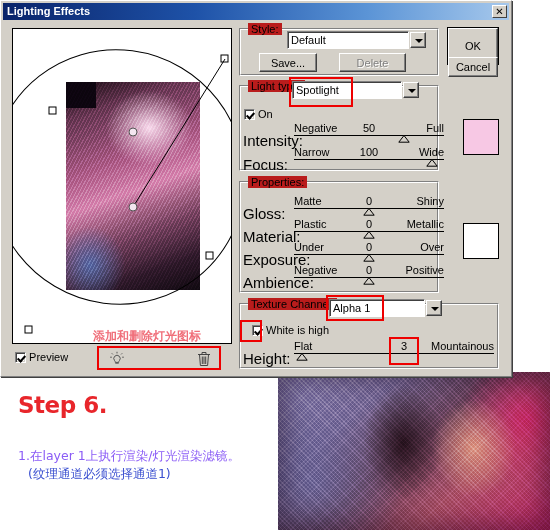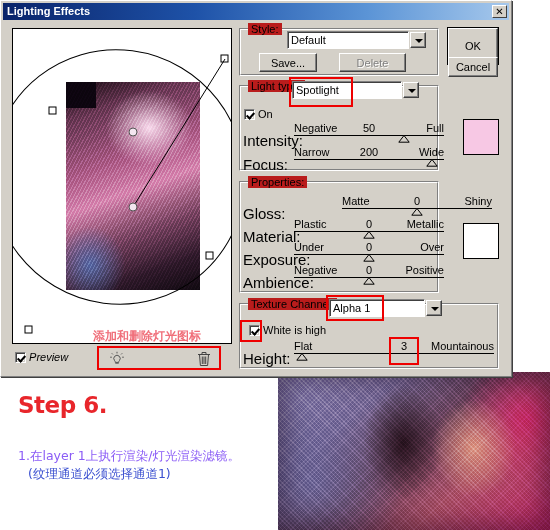--- a/index.html
+++ b/index.html
@@ -72,21 +72,21 @@
     position:absolute;inset:0;
     background-image:repeating-linear-gradient(118deg, rgba(255,255,255,.20) 0 1px, rgba(0,0,0,.16) 1px 3px);
     mix-blend-mode:overlay;opacity:.9;
   }
   #preview-img .corner-dark{
     position:absolute;left:-4px;top:-4px;width:34px;height:30px;background:#0d0510;
   }
   svg#light-ellipse{position:absolute;left:0;top:0;width:220px;height:316px;overflow:visible;}
 
   
-  #preview-bottombar{position:absolute;left:11px;top:346px;width:220px;height:22px;font-style:italic;}
+  #preview-bottombar{position:absolute;left:11px;top:346px;width:220px;height:22px;}
   #preview-check{position:absolute;left:3px;top:4px;font-size:11px;}
   .cb{
     display:inline-block;width:11px;height:11px;background:#fff;
     border:1px solid #808080;border-right-color:#fff;border-bottom-color:#fff;
     box-shadow:inset 1px 1px 0 #404040, inset -1px -1px 0 #d4d0c8;
     position:relative;vertical-align:-2px;box-sizing:border-box;
   }
   .cb.on::after{
     content:"";position:absolute;left:3px;top:1px;width:3px;height:6px;
     border:solid #000;border-width:0 2px 2px 0;transform:rotate(42deg);
@@ -274,37 +274,37 @@
     <span class="lbl-r">Full</span>
     <div class="track"></div>
     <svg class="thumb-svg" style="left:73%;" width="12" height="8" viewBox="0 0 12 8">
       <polygon points="6,0.5 11.2,7.2 0.8,7.2" fill="#d4d0c8" stroke="#000" stroke-width="1"></polygon>
     </svg>
   </div>
 
   <div class="rowlabel" style="left:242px;top:155px;">Focus:</div>
   <div class="slider" style="left:293px;top:146px;width:150px;">
     <span class="lbl-l">Narrow</span>
-    <span class="val" style="left:50%;">200</span>
+    <span class="val" style="left:50%;">100</span>
     <span class="lbl-r">Wide</span>
     <div class="track"></div>
     <svg class="thumb-svg" style="left:92%;" width="12" height="8" viewBox="0 0 12 8">
       <polygon points="6,0.5 11.2,7.2 0.8,7.2" fill="#d4d0c8" stroke="#000" stroke-width="1"></polygon>
     </svg>
   </div>
 
   <div class="swatch" style="left:462px;top:118px;width:36px;height:36px;background:#f7c8e4;"></div>
 
   <div class="group" style="left:238px;top:180px;width:200px;height:112px;">
     <div class="inner"></div>
     <span class="glabel">Properties:</span>
   </div>
 
   <div class="rowlabel" style="left:242px;top:204px;">Gloss:</div>
-  <div class="slider" style="left:293px;top:195px;width:150px;margin-left:48px;">
+  <div class="slider" style="left:293px;top:195px;width:150px;">
     <span class="lbl-l">Matte</span>
     <span class="val" style="left:50%;">0</span>
     <span class="lbl-r">Shiny</span>
     <div class="track"></div>
     <svg class="thumb-svg" style="left:50%;" width="12" height="8" viewBox="0 0 12 8">
       <polygon points="6,0.5 11.2,7.2 0.8,7.2" fill="#d4d0c8" stroke="#000" stroke-width="1"></polygon>
     </svg>
   </div>
 
   <div class="rowlabel" style="left:242px;top:227px;">Material:</div>
@@ -343,21 +343,21 @@
   <div class="swatch" style="left:462px;top:222px;width:36px;height:36px;background:#ffffff;"></div>
 
   <div class="group" style="left:238px;top:302px;width:260px;height:66px;">
     <div class="inner"></div>
     <span class="glabel">Texture Channel:</span>
   </div>
   <div class="textfield" style="left:328px;top:298px;width:96px;height:18px;">Alpha 1</div>
   <div class="ddarrow" style="left:425px;top:299px;"></div>
   <div class="redbox" style="left:325px;top:294px;width:58px;height:26px;"></div>
 
-  <div style="position:absolute;left:248px;top:323px;">
+  <div style="position:absolute;left:230px;top:323px;padding-left:21px;">
     <span class="cb on"></span>
     <span>White is high</span>
   </div>
   <div class="redbox" style="left:239px;top:319px;width:22px;height:22px;"></div>
 
   <div class="rowlabel" style="left:242px;top:349px;">Height:</div>
   <div class="slider" style="left:293px;top:340px;width:200px;">
     <span class="lbl-l">Flat</span>
     <span class="val" style="left:55%;">3</span>
     <span class="lbl-r">Mountainous</span>

